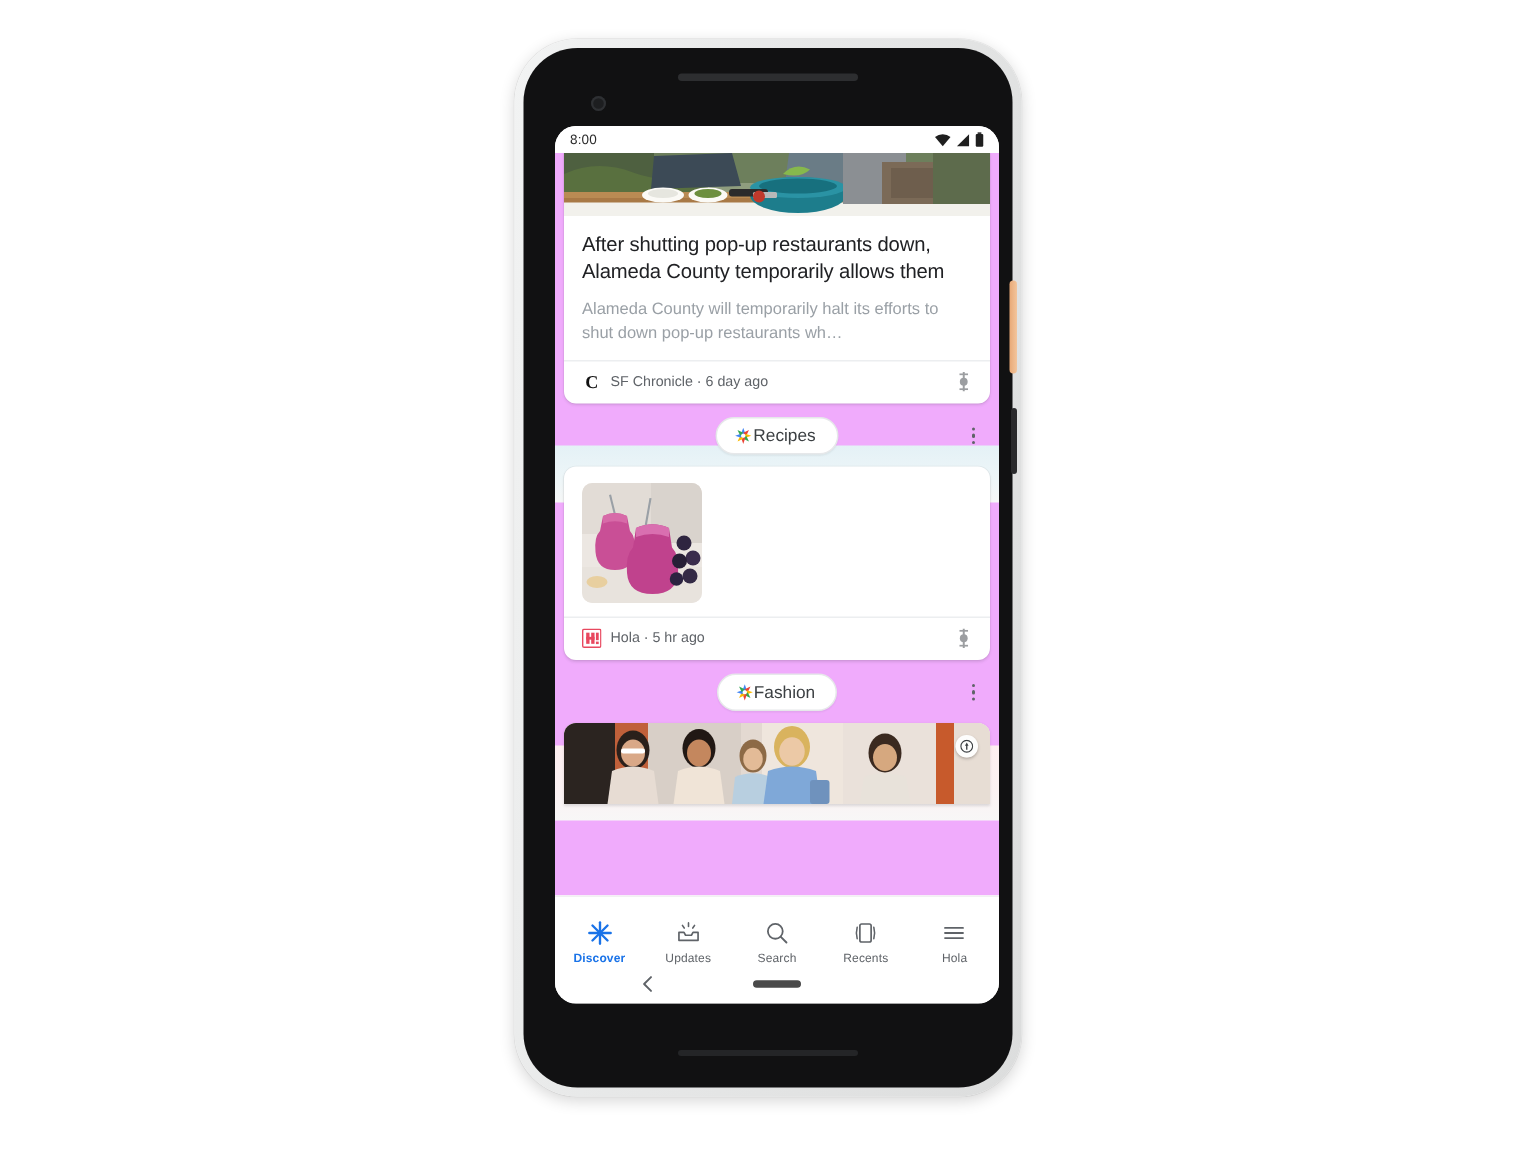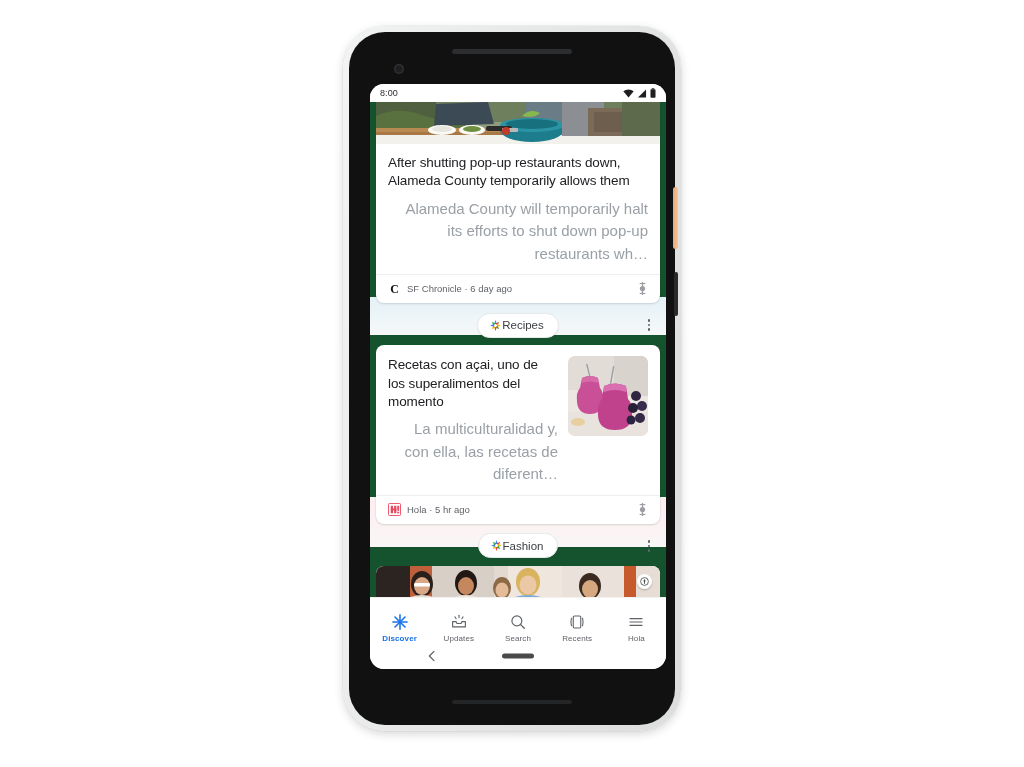--- a/index.html
+++ b/index.html
@@ -88,21 +88,21 @@
   .status-time { font-size: 9px; color: #2b2b2b; letter-spacing: .1px; }
   .status-icons { display: flex; align-items: center; gap: 3px; }
   .ic-wifi { width: 11px; height: 9px; }
   .ic-signal { width: 10px; height: 9px; }
   .ic-batt { width: 6px; height: 10px; }
 
   
   .feed {
     flex: 1 1 auto;
     position: relative;
-    background: #14532d;
+    background: #f0abfc;
     overflow: hidden;
   }
   .tint-blue {
     position: absolute; left: 0; right: 0;
     top: 195px; height: 38px;
     background: linear-gradient(180deg,#e4f1f6 0%,#eef6f8 60%,#f6f7f7 100%);
   }
   .tint-pink {
     position: absolute; left: 0; right: 0;
     top: 395px; height: 50px;
@@ -133,24 +133,23 @@
   .card-pad { padding: 10px 12px 0 12px; }
   .headline {
     font-size: 13.5px;
     line-height: 1.36;
     color: #202124;
     font-weight: 400;
     letter-spacing: -.1px;
   }
   .snippet {
     margin-top: 7px;
-    font-size: 15px;
+    font-size: 11px;
     line-height: 1.5;
     color: #9aa0a6;
-    text-align: right;
   }
   .card-foot {
     margin-top: 9px;
     padding: 7px 12px 8px 12px;
     border-top: 1px solid #eceef0;
     display: flex; align-items: center; gap: 6px;
   }
   .favicon { width: 13px; height: 13px; flex: 0 0 13px; display:block; }
   .source { font-size: 9.5px; color: #5f6368; flex: 1 1 auto; }
   .share-ic { width: 11px; height: 13px; flex: 0 0 11px; opacity: .62; }
@@ -365,24 +364,20 @@
               </div>
               <div class="kebab">
                 <i></i>
                   <i></i>
                   <i></i>
               </div>
             </div>
 
             <div class="card">
               <div class="rec-body">
-                <div class="rec-text">
-                  <div class="headline">Recetas con açai, uno de los superalimentos del momento</div>
-                  <div class="snippet">La multiculturalidad y, con ella, las recetas de diferent…</div>
-                </div>
                 <div class="rec-thumb">
                   <svg width="100%" height="100%" viewBox="0 0 80 80" preserveAspectRatio="none">
                     <rect width="80" height="80" fill="#ece7e2"></rect>
                     <rect x="0" y="0" width="80" height="34" fill="#e2dcd6"></rect>
                     <rect x="46" y="0" width="34" height="40" fill="#d9d3cd"></rect>
                     <rect x="0" y="56" width="80" height="24" fill="#e8e3dd"></rect>
                     <rect x="18" y="8" width="1.4" height="18" fill="#9aa0a6" transform="rotate(-14 18 8)"></rect>
                     <rect x="45" y="10" width="1.4" height="20" fill="#9aa0a6" transform="rotate(10 45 10)"></rect>
                     <path d="M14 22 q8 -4 16 0 l2 10 q4 4 3 14 q-1 12 -13 12 q-12 0 -13 -12 q-1 -10 3 -14Z" fill="#c94f96"></path>
                     <path d="M14 22 q8 -4 16 0 l0 5 q-8 -3 -16 0Z" fill="#d76aa8"></path>

